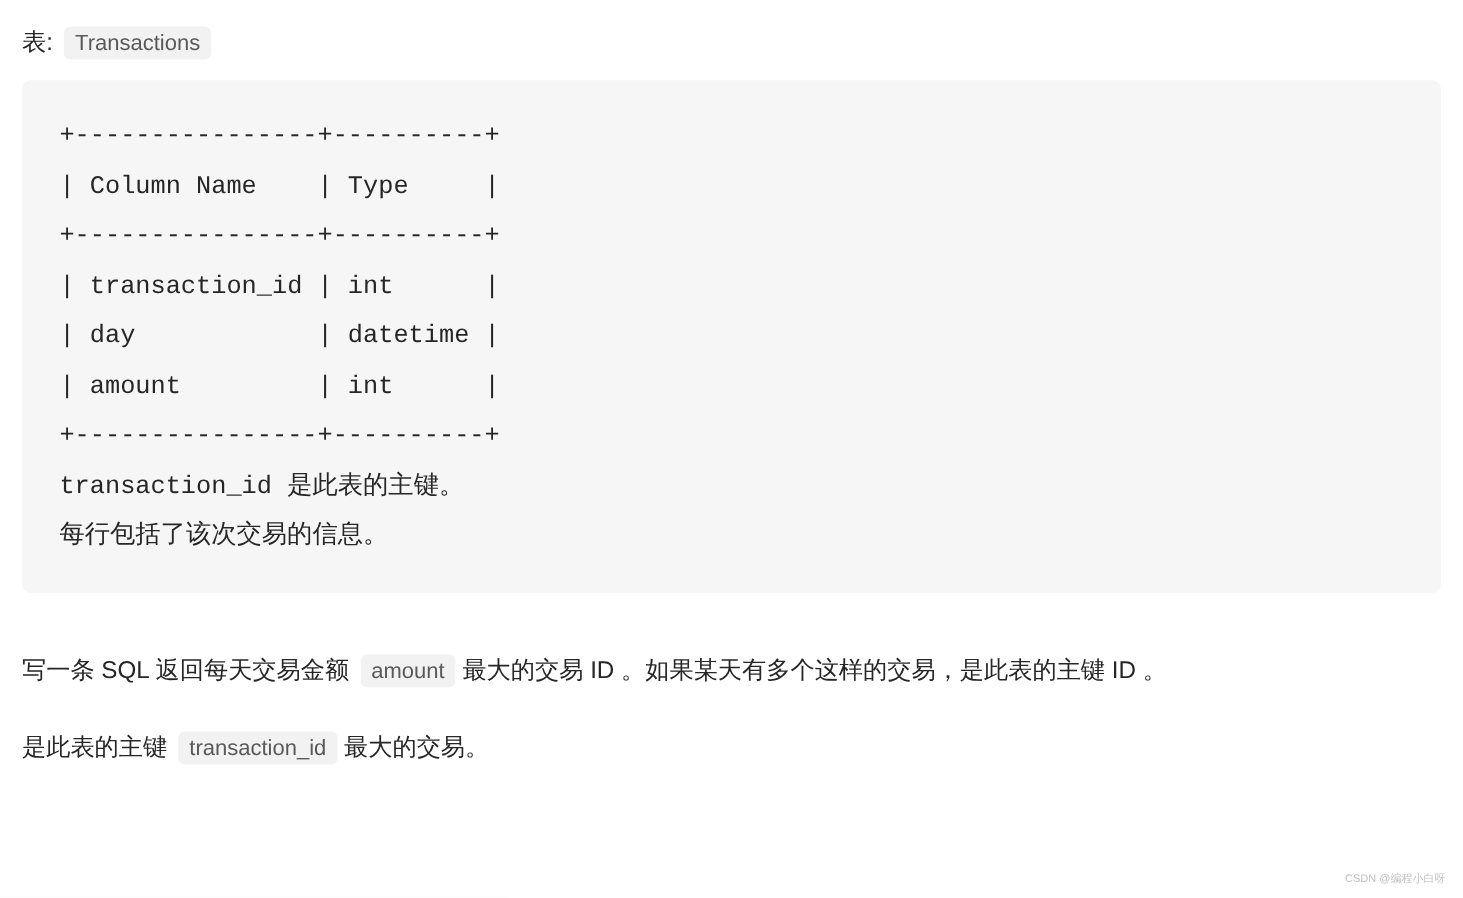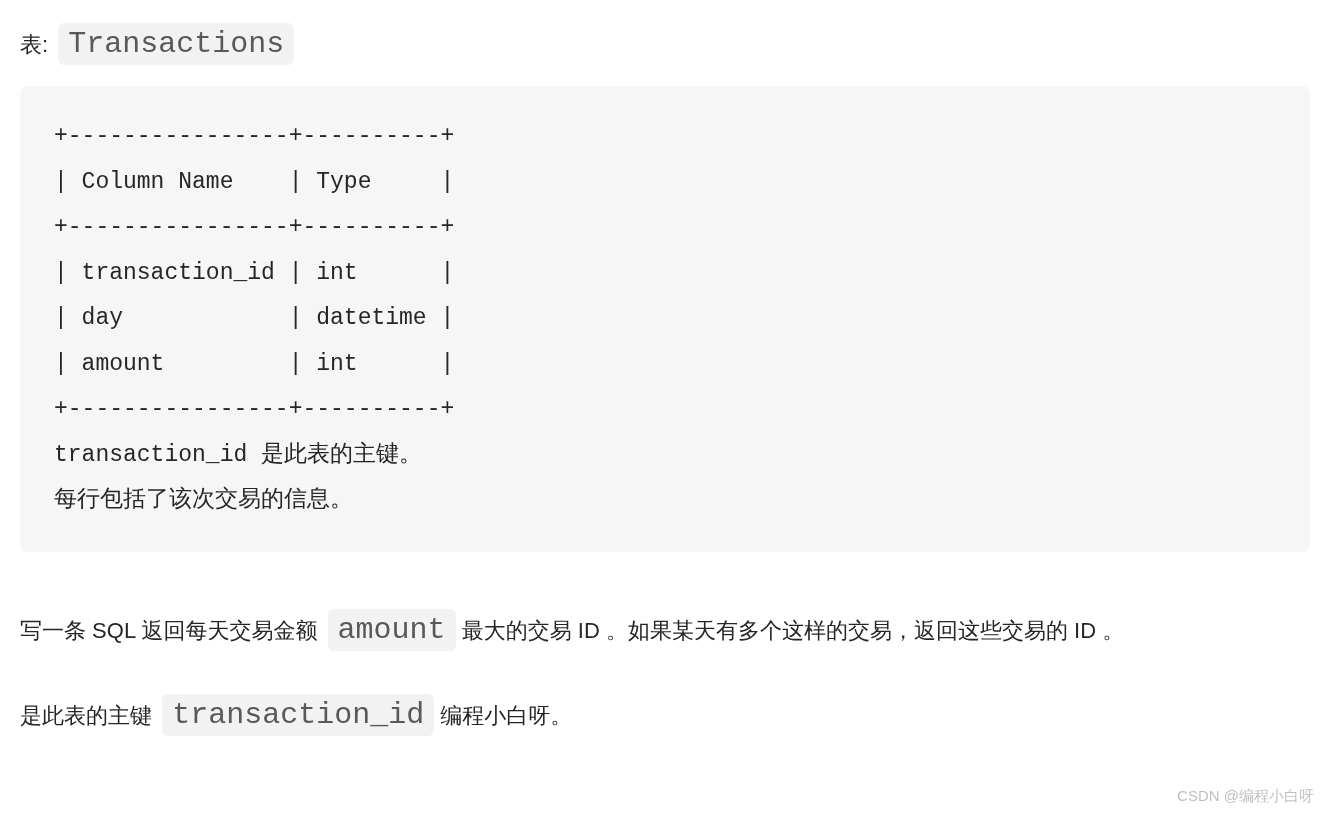--- a/index.html
+++ b/index.html
@@ -15,26 +15,26 @@
       font-size: 22px;
       line-height: 1.6;
     }
     .table-label {
       margin-bottom: 16px;
     }
     .label-text {
       color: #262626;
     }
     .code-inline {
-      font-family: Liberation Mono, monospace;
+      font-family: Liberation Sans, sans-serif;
       background-color: #f2f2f2;
       color: #595959;
       padding: 4px 10px;
       border-radius: 6px;
-      font-size: 30px;
+      font-size: 20px;
       margin-left: 4px;
     }
     .code-block {
       background-color: #f6f6f6;
       border-radius: 8px;
       padding: 28px 34px;
       margin-top: 18px;
       margin-bottom: 48px;
     }
     .code-block pre {
@@ -52,21 +52,21 @@
     }
     .paragraph2 {
       margin-bottom: 20px;
       line-height: 1.8;
       color: #262626;
     }
     .watermark {
       position: fixed;
       bottom: 8px;
       right: 16px;
-      font-size: 15px;
+      font-size: 10px;
       color: #c0c0c0;
       font-family: -apple-system, sans-serif;
     }
   </style>
 </head>
 <body>
 
 <div class="table-label">
   <span class="label-text">表: </span><span class="code-inline">Transactions</span>
 </div>
@@ -77,20 +77,20 @@
 +----------------+----------+
 | transaction_id | int      |
 | day            | datetime |
 | amount         | int      |
 +----------------+----------+
 transaction_id 是此表的主键。
 每行包括了该次交易的信息。</pre>
 </div>
 
 <div class="paragraph">
-  <span>写一条 SQL 返回每天交易金额 </span><span class="code-inline">amount</span><span> 最大的交易 ID 。如果某天有多个这样的交易，返回这些交易的 ID 。</span>
+  <span>写一条 SQL 返回每天交易金额 </span><span class="code-inline">amount</span><span> 最大的交易 ID 。如果某天有多个这样的交易，是此表的主键 ID 。</span>
 </div>
 
 <div class="paragraph2">
-  <span>是此表的主键 </span><span class="code-inline">transaction_id</span><span> 编程小白呀。</span>
+  <span>是此表的主键 </span><span class="code-inline">transaction_id</span><span> 最大的交易。</span>
 </div>
 
 <div class="watermark">CSDN @编程小白呀</div>
 
 </body></html>

